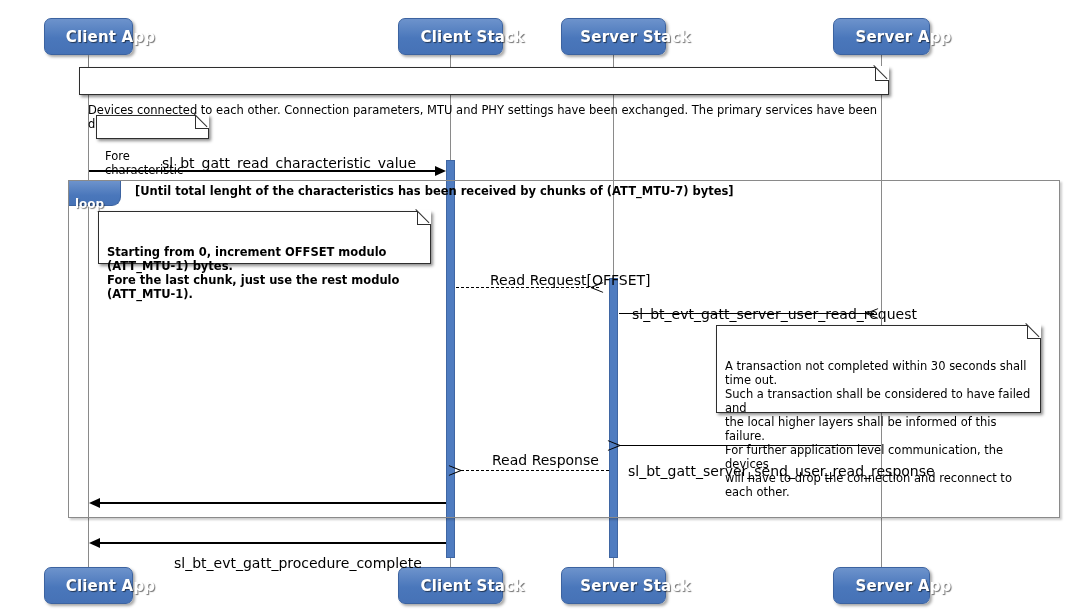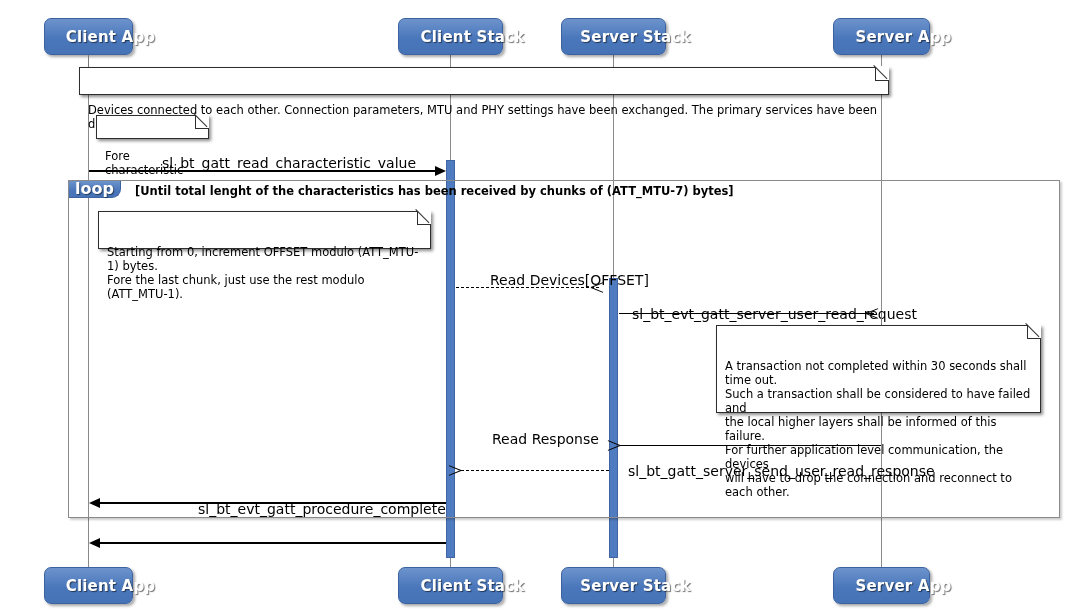--- a/index.html
+++ b/index.html
@@ -107,28 +107,28 @@
   .fragment {
     position: absolute;
     box-sizing: border-box;
     border: 1px solid #8a8a8a;
     background: transparent;
     box-shadow: 2px 2px 2px rgba(0,0,0,0.20);
   }
   .fragment-tag {
     position: absolute;
     box-sizing: border-box;
-    height: 17px;
+    height: 25px;
     background: linear-gradient(to bottom, #6d93cc 0%, #4a77bb 60%, #4672b6 100%);
     border: 1px solid #3c63a0;
     color: #ffffff;
-    font-size: 16px;
+    font-size: 12px;
     font-weight: bold;
     line-height: 15px;
-    padding: 0 8px 0 6px;
+    padding: 16px 8px 0 6px;
     text-shadow: 1px 1px 1px rgba(0,0,0,0.5);
     border-top: none;
     border-left: none;
     border-radius: 0 0 9px 0;
   }
   .fragment-guard {
     position: absolute;
     font-size: 11.5px;
     font-weight: bold;
     color: #000000;
@@ -230,27 +230,27 @@
   <div class="note-anchor" style="left:88px; top:112px; height:8px;"></div>
   <div class="note" style="left:96px; top:115px; width:113px; height:24px; padding-top:5px;">
     <span class="fold"></span>
     <span>Fore characteristic</span>
   </div>
 
   <div class="msg-label" style="left:162px; top:155px;">sl_bt_gatt_read_characteristic_value</div>
   <div class="msg-line" style="left:89px; top:170px; width:352px;"></div>
   <div class="arrowhead right" style="left:435px; top:166px;"></div>
 
-  <div class="note" style="left:98px; top:211px; width:333px; height:38px;">
+  <div class="note" style="left:98px; top:211px; width:333px; height:53px;font-weight:bold;">
     <span class="fold"></span>
     <span>Starting from 0, increment OFFSET modulo (ATT_MTU-1) bytes.
 Fore the last chunk, just use the rest modulo (ATT_MTU-1).</span>
   </div>
 
-  <div class="msg-label" style="left:490px; top:272px;">Read Devices[OFFSET]</div>
+  <div class="msg-label" style="left:490px; top:272px;">Read Request[OFFSET]</div>
   <div class="msg-line dashed" style="left:456px; top:287px; width:143px; border-top-width:1.6px;"></div>
   <div class="arrow-open" style="left:591px; top:287px;">
     <span style="transform: rotate(22deg);"></span>
     <span style="transform: rotate(-22deg);"></span>
   </div>
 
   <div class="msg-label" style="left:632px; top:306px;">sl_bt_evt_gatt_server_user_read_request</div>
   <div class="msg-line" style="left:619px; top:313px; width:255px; border-top-width:1.4px;"></div>
   <div class="arrow-open" style="left:866px; top:313px;">
     <span style="transform: rotate(22deg);"></span>
@@ -267,27 +267,27 @@
 will have to drop the connection and reconnect to each other.</span>
   </div>
 
   <div class="msg-label" style="left:628px; top:430px;margin-top:33px;">sl_bt_gatt_server_send_user_read_response</div>
   <div class="msg-line" style="left:620px; top:445px; width:261px; border-top-width:1.4px;"></div>
   <div class="arrow-open" style="left:620px; top:445px;">
     <span style="transform: rotate(158deg);"></span>
     <span style="transform: rotate(-158deg);"></span>
   </div>
 
-  <div class="msg-label" style="left:492px; top:431px;">Read Response</div>
+  <div class="msg-label" style="left:492px; top:452px;">Read Response</div>
   <div class="msg-line dashed" style="left:461px; top:470px; width:148px; border-top-width:1.6px;"></div>
   <div class="arrow-open" style="left:461px; top:470px;">
     <span style="transform: rotate(158deg);"></span>
     <span style="transform: rotate(-158deg);"></span>
   </div>
 
   <div class="msg-line" style="left:100px; top:502px; width:346px;"></div>
   <div class="arrowhead left" style="left:89px; top:498px;"></div>
 
-  <div class="msg-label" style="left:174px; top:501px;margin-left:24px;">sl_bt_evt_gatt_procedure_complete</div>
+  <div class="msg-label" style="left:174px; top:555px;">sl_bt_evt_gatt_procedure_complete</div>
   <div class="msg-line" style="left:100px; top:542px; width:346px;"></div>
   <div class="arrowhead left" style="left:89px; top:538px;"></div>
 
 </div>
 
 </body></html>

